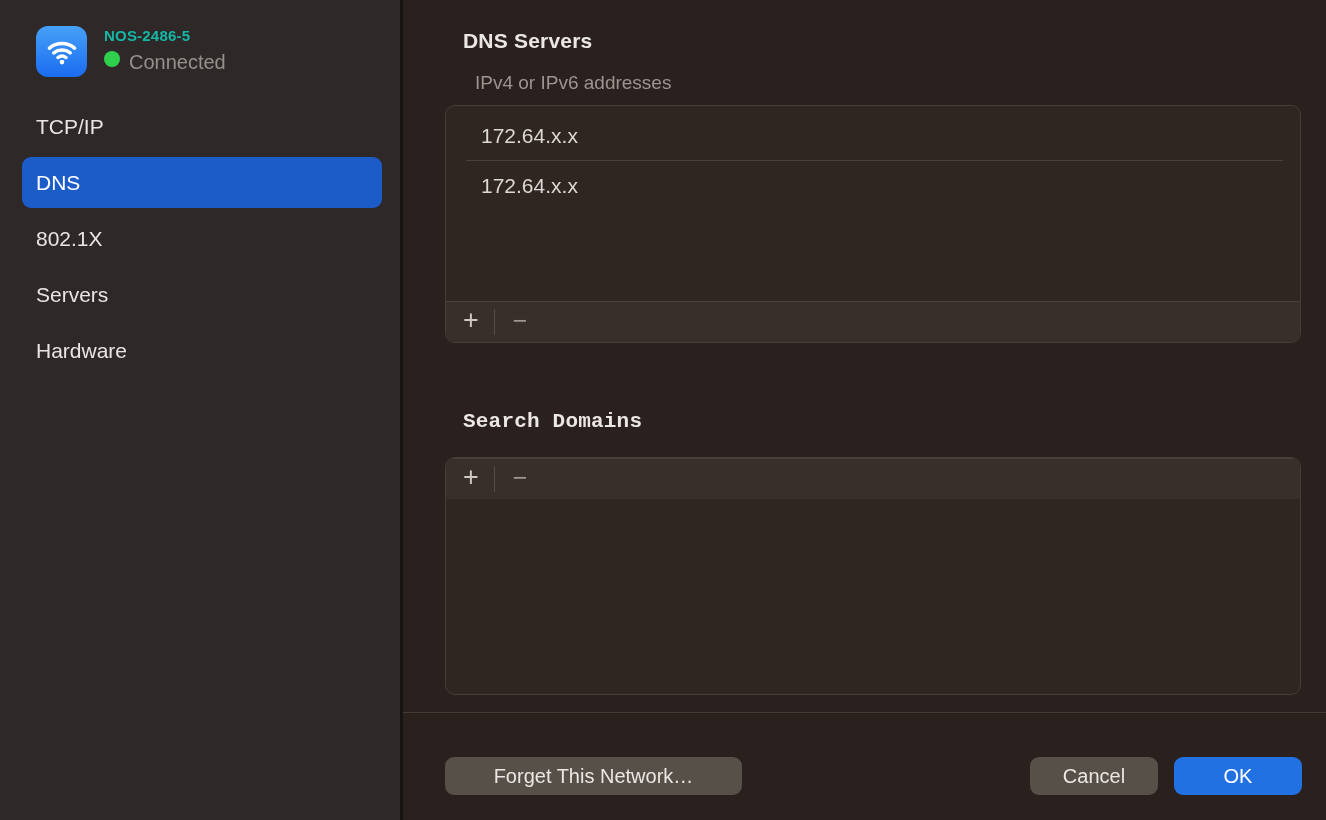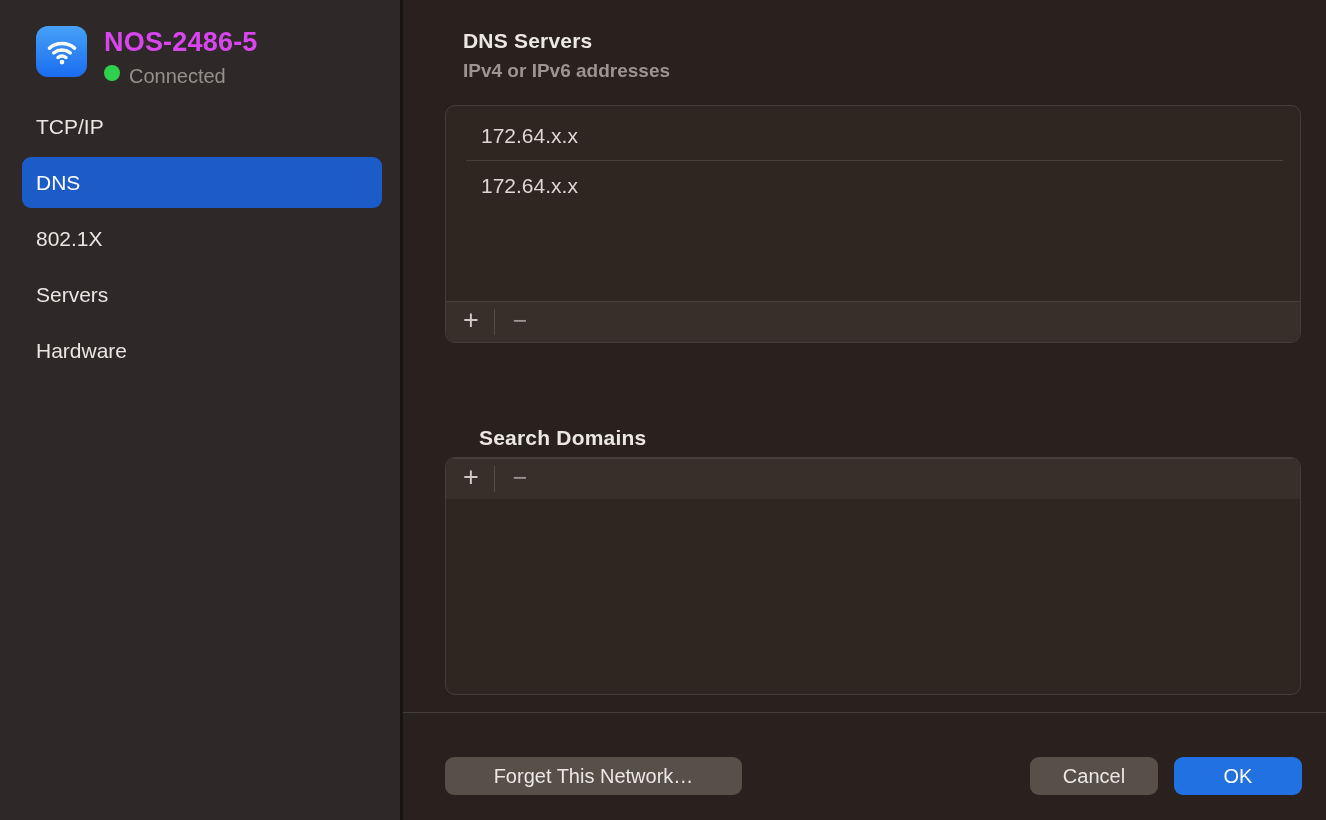--- a/index.html
+++ b/index.html
@@ -14,21 +14,21 @@
   .sidebar{
     position:absolute;left:0;top:0;width:403px;height:820px;box-sizing:border-box;
     background:var(--sidebar-bg,#2e2928);border-right:3px solid #171312;
   }
   .network-header{position:absolute;left:36px;top:26px;display:flex;gap:17px;}
   .wifi-badge{
     width:51px;height:51px;border-radius:12px;flex:0 0 auto;
     background:linear-gradient(180deg,var(--wifi-blue-top,#46a1f8),var(--wifi-blue-bottom,#1b6cf0));
     display:flex;align-items:center;justify-content:center;
   }
-  .network-name{font-size:27px;font-weight:700;color:#d946ef;letter-spacing:.2px;margin-top:1px;}
+  .network-name{font-size:15px;font-weight:700;color:#14b8a6;letter-spacing:.2px;margin-top:1px;}
   .network-status{display:flex;align-items:flex-start;gap:9px;margin-top:7px;}
   .status-dot{width:16px;height:16px;border-radius:50%;background:var(--connected-green,#2fd04e);}
   .status-text{font-size:20px;color:#96908b;}
   .side-menu{position:absolute;left:22px;top:101px;width:360px;}
   .menu-item{
     height:51px;margin-bottom:5px;border-radius:9px;display:flex;align-items:center;
     padding-left:14px;font-size:21px;color:#e9e5e2;cursor:default;box-sizing:border-box;
   }
   .menu-item.selected{background:var(--selection-blue,#1c5cc8);color:#ffffff;}
   
@@ -108,40 +108,40 @@
       </div>
       <div class="menu-item">
         <span>Hardware</span>
       </div>
     </nav>
   </aside>
 
   <main class="panel">
 
     <h2 class="sec-title" style="top:29px;margin:0;">DNS Servers</h2>
-    <p class="sec-sub" style="top:60px;margin:0;font-weight:bold;">IPv4 or IPv6 addresses</p>
+    <p class="sec-sub" style="top:60px;margin:12px;">IPv4 or IPv6 addresses</p>
 
     <div class="listbox" style="top:105px;">
       <div class="listbox-body">
         <div class="lrow">
           <span>172.64.x.x</span>
         </div>
         <div class="row-divider"></div>
         <div class="lrow">
           <span>172.64.x.x</span>
         </div>
       </div>
       <div class="listbox-footer">
         <button class="lb-btn">+</button>
         <div class="vdiv"></div>
         <button class="lb-btn remove">−</button>
       </div>
     </div>
 
-    <h2 class="sec-title" style="top:410px;margin:16px;">Search Domains</h2>
+    <h2 class="sec-title" style="top:410px;margin:0;font-family:Liberation Mono, monospace;">Search Domains</h2>
 
     <div class="listbox" style="top:457px;">
       <div class="listbox-footer">
         <button class="lb-btn">+</button>
         <div class="vdiv"></div>
         <button class="lb-btn remove">−</button>
       </div>
     </div>
 
     <div class="panel-hr"></div>

